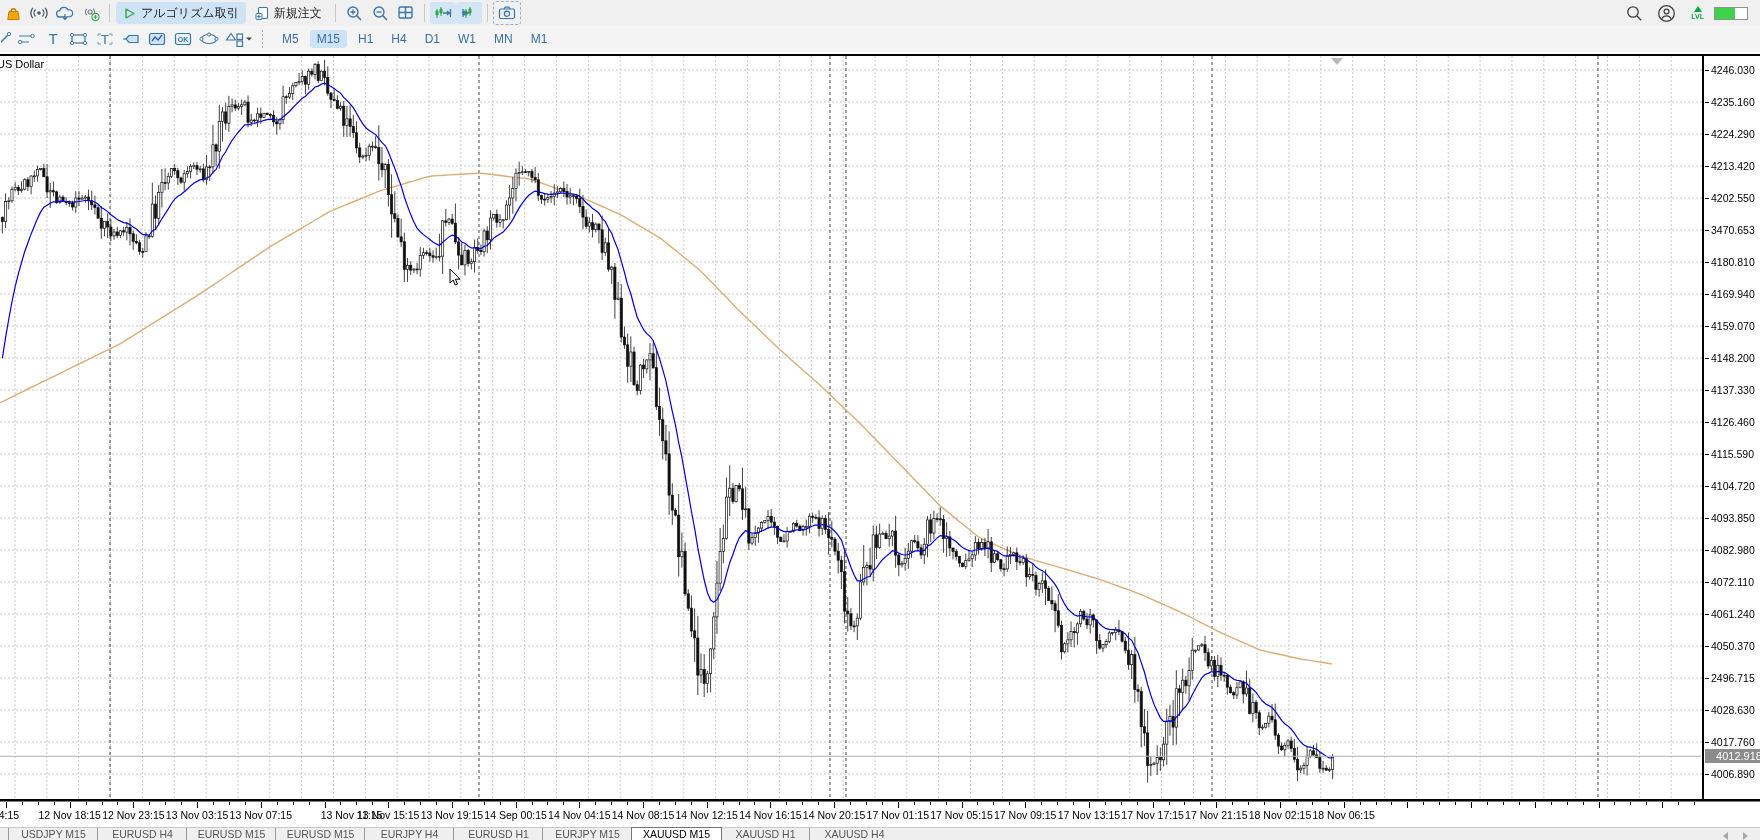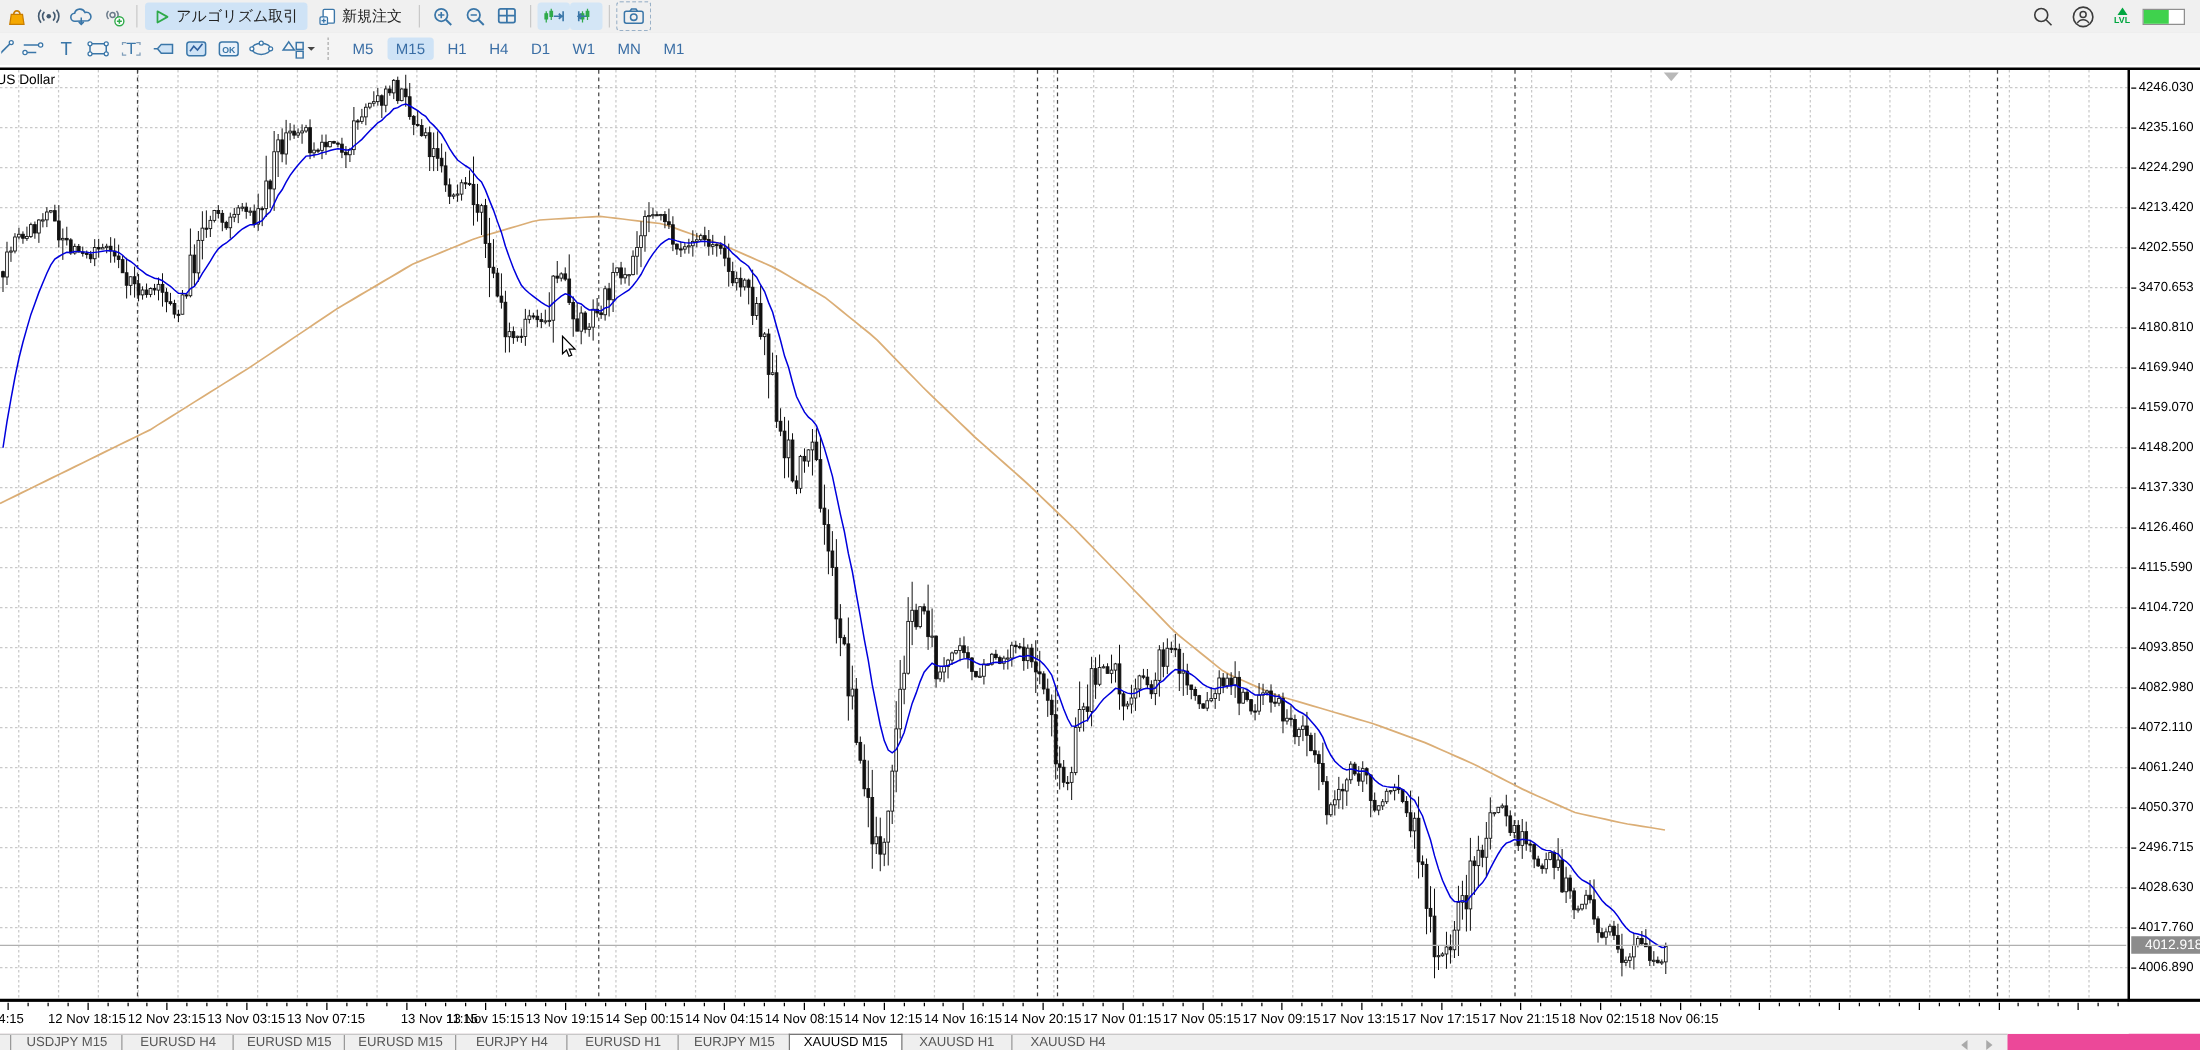--- a/index.html
+++ b/index.html
@@ -1,16 +1,16 @@
 <!DOCTYPE html>
 <html><head>
 <meta charset="utf-8">
 <style>
   html,body{margin:0;padding:0;background:#e9e9e9;font-family:"Liberation Sans",sans-serif;}
-  #root{position:relative;width:1760px;height:840px;overflow:hidden;background:#ec4899;user-select:none;}
+  #root{position:relative;width:1760px;height:840px;overflow:hidden;background:#737373;user-select:none;}
   
   .tbrow{position:absolute;left:0;width:1760px;display:flex;align-items:center;background:#f0f0f0;}
   #row1{top:0;height:26px;border-bottom:1px solid #e2e2e2;}
   #row2{top:26px;height:26px;background:#f4f4f4;border-bottom:1px solid #dadada;}
   .tbtn{display:flex;align-items:center;gap:5px;height:22px;padding:0 7px;margin:0 1px;border-radius:3px;font-size:12px;color:#222;}
   .tbtn.pressed{background:#cfe3f6;}
   .iconbtn{width:26px;height:22px;display:flex;align-items:center;justify-content:center;border-radius:3px;}
   .iconbtn.pressed{background:#d4e6f6;}
   .vsep{width:1px;height:18px;background:#c9c9c9;margin:0 5px;}
   .dotsep{width:1px;height:18px;margin:0 6px;background:repeating-linear-gradient(#aaa 0 2px,transparent 2px 4px);}
@@ -27,21 +27,21 @@
   #chartsvg{position:absolute;top:0;left:0;}
   #charttitle{position:absolute;top:6px;left:-3px;font-size:11px;color:#000;white-space:nowrap;}
   #priceaxis{position:absolute;top:0;left:1703px;width:57px;height:750px;}
   .plabel{position:absolute;left:8px;font-size:10.5px;color:#000;white-space:nowrap;}
   .ptick{position:absolute;left:2px;width:4px;height:1px;background:#000;}
   .ptag{position:absolute;left:2px;width:68px;height:14px;background:#8c8c8c;color:#fff;font-size:11px;text-align:center;line-height:14px;}
   #timeaxis{position:absolute;top:750px;left:0;width:1703px;height:25px;background:#fff;overflow:hidden;}
   .tlabel{position:absolute;top:7px;font-size:10.5px;color:#000;white-space:nowrap;transform:translateX(-50%);}
   .ttick{position:absolute;top:0;width:1px;background:#000;}
   
-  #tabbar{position:absolute;top:827px;left:0;width:1606px;height:13px;background:#efefef;border-top:1px solid #c8c8c8;}
+  #tabbar{position:absolute;top:827px;left:0;width:1760px;height:13px;background:#efefef;border-top:1px solid #c8c8c8;}
   .tab{position:absolute;top:0;height:12px;font-size:10.5px;color:#555;text-align:center;line-height:13px;border-left:1px solid #999;}
   .tab.active{background:#fff;border:1px solid #777;border-bottom:none;color:#000;top:-1px;height:14px;z-index:2;}
   .scrollarr{position:absolute;top:4px;width:0;height:0;border-top:4px solid transparent;border-bottom:4px solid transparent;}
   #arrL{right:32px;border-right:5px solid #a9a9a9;}
   #arrR{right:12px;border-left:5px solid #a9a9a9;}
   
   #cursor{position:absolute;left:449px;top:216px;z-index:5;}
   svg text{font-family:"Liberation Sans",sans-serif;}
 </style>
 </head>

